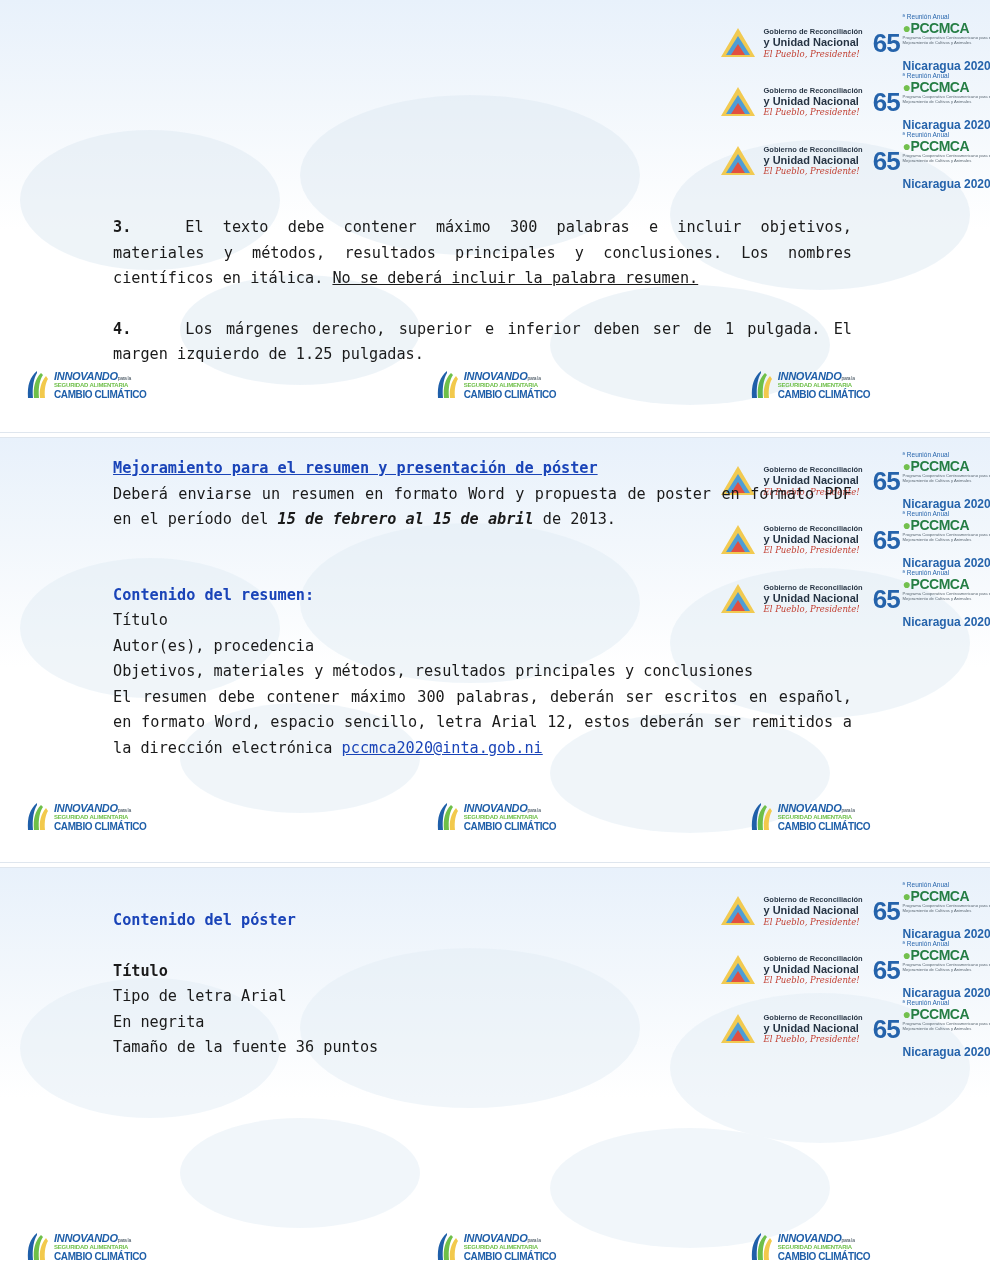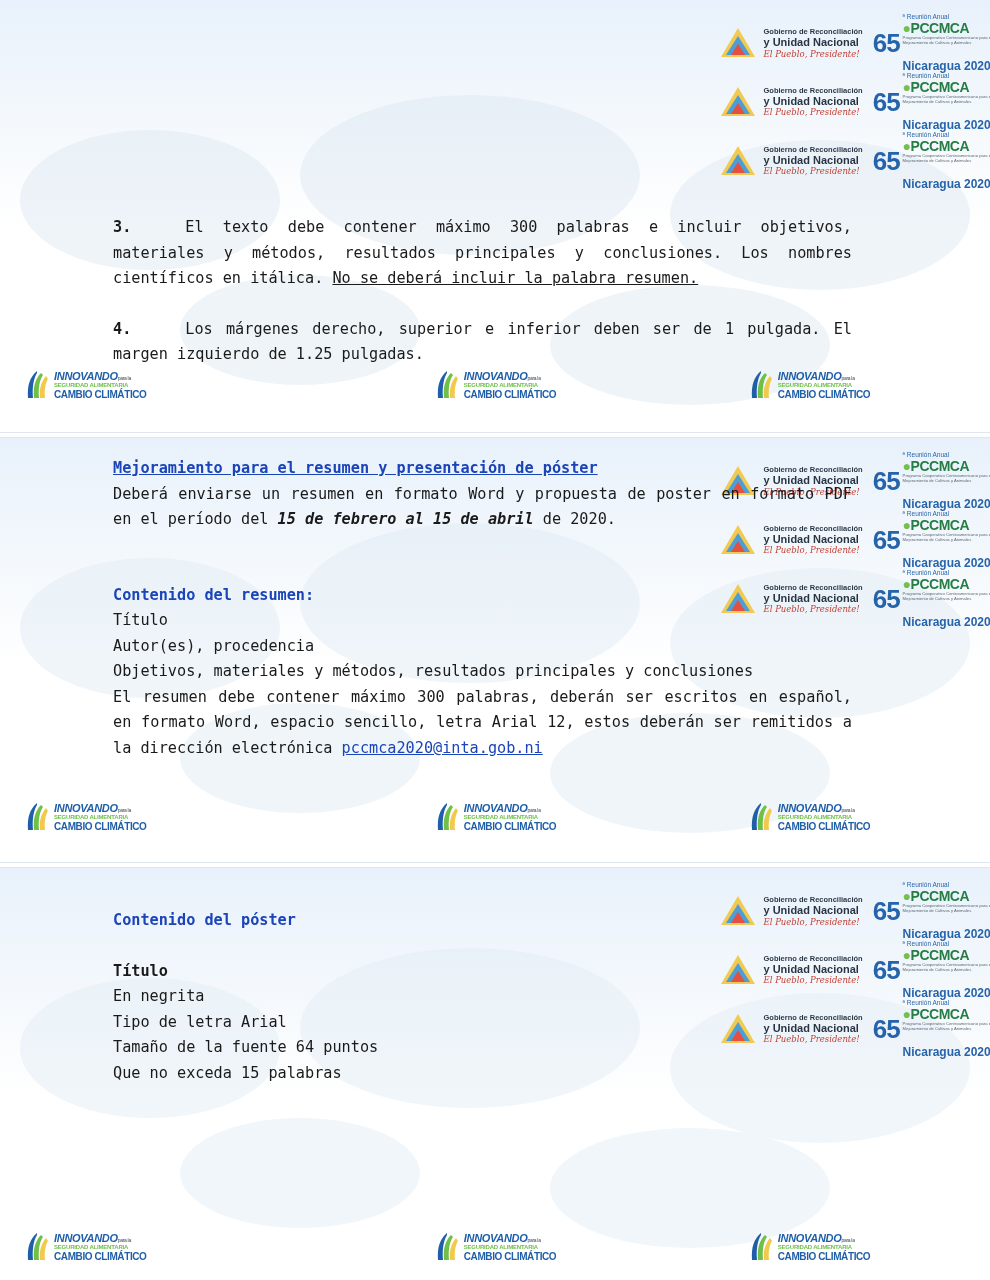--- a/index.html
+++ b/index.html
@@ -474,21 +474,21 @@
           <div class="sub">Programa Cooperativo Centroamericano para el</div>
           <div class="sub">Mejoramiento de Cultivos y Animales</div>
           <div class="country">Nicaragua 2020</div>
         </div>
       </div>
     </div>
   </div>
 
   <div class="content" style="padding-top:18px;">
     <p class="heading-blue nojust">Mejoramiento para el resumen y presentación de póster</p>
-    <p><span>Deberá enviarse un resumen en formato Word y propuesta de poster en formato PDF en el período del </span><span class="bi">15 de febrero al 15 de abril</span><span> de 2020.</span></p>
+    <p><span>Deberá enviarse un resumen en formato Word y propuesta de poster en formato PDF en el período del </span><span class="bi">15 de febrero al 15 de abril</span><span> de 2013.</span></p>
     <div class="spacer-25"></div>
     <div class="spacer-25"></div>
     <p class="subhead-blue nojust">Contenido del resumen:</p>
     <p class="nojust">Título</p>
     <p class="nojust">Autor(es), procedencia</p>
     <p>Objetivos, materiales y métodos, resultados principales y conclusiones</p>
     <p><span>El resumen debe contener máximo 300 palabras, deberán ser escritos en español, en formato Word, espacio sencillo, letra Arial 12,  estos deberán ser remitidos a la dirección electrónica </span><a class="link" href="#">pccmca2020@inta.gob.ni</a></p>
   </div>
 
   <div class="footer-band" style="bottom:30px;">
@@ -626,24 +626,23 @@
           <div class="country">Nicaragua 2020</div>
         </div>
       </div>
     </div>
   </div>
 
   <div class="content" style="padding-top:40px;">
     <p class="subhead-blue nojust">Contenido del póster</p>
     <div class="spacer-25"></div>
     <p class="bold nojust">Título</p>
+    <p class="nojust">Tipo de letra Arial</p>
     <p class="nojust">En negrita</p>
-    <p class="nojust">Tipo de letra Arial</p>
-    <p class="nojust">Tamaño de la fuente 64 puntos</p>
-    <p class="nojust">Que no exceda 15 palabras</p>
+    <p class="nojust">Tamaño de la fuente 36 puntos</p>
   </div>
 
   <div class="footer-band" style="bottom:18px;">
     <div class="slot s1">
       <div class="innovando">
         <svg class="inno-mark" viewBox="0 0 26 30">
           <path d="M13 1 C6 7 3 15 4 28 L9 28 C8 16 10 8 13 3 Z" fill="#1f5fa9"></path>
           <path d="M17 3 C11 9 9 17 10 28 L15 28 C14 17 16 9 19 5 Z" fill="#6fbf49"></path>
           <path d="M22 6 C17 12 15 19 16 28 L21 28 C20 19 22 12 24 9 Z" fill="#f2c94c"></path>
         </svg>

